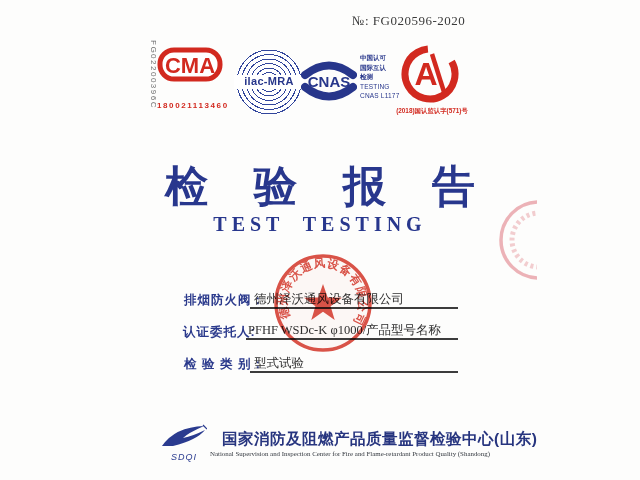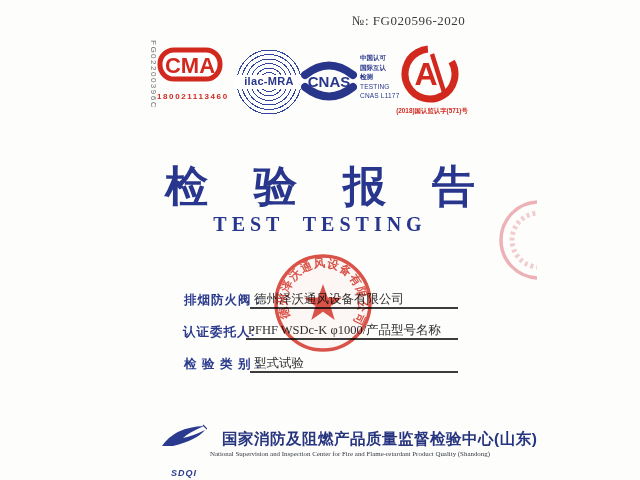--- a/index.html
+++ b/index.html
@@ -8,21 +8,21 @@
   .abs{position:absolute;}
 
   
   .report-no{left:352px;top:13px;font-family:"Liberation Serif",serif;font-size:13px;
              color:#3a3a3a;letter-spacing:.5px;}
   .side-code{left:158px;top:40px;transform:rotate(90deg);transform-origin:0 0;
              font-size:8px;color:#6d6d6d;letter-spacing:1.5px;white-space:nowrap;}
 
   
   .cma{left:157px;top:43px;width:76px;text-align:left;}
-  .cma-num{margin-top:3px;font-size:8px;font-weight:bold;color:#d2291f;letter-spacing:1.6px;}
+  .cma-num{margin-top:12px;font-size:8px;font-weight:bold;color:#d2291f;letter-spacing:1.6px;}
   .ilac{left:236px;top:49px;width:66px;height:66px;border-radius:50%;
         background:repeating-radial-gradient(circle at 50% 50%, #31459c 0 1px, #ffffff 1px 4.5px);}
   .ilac-band{position:absolute;left:-2px;right:-2px;top:26px;height:14px;background:#fff;
              display:flex;align-items:flex-start;justify-content:center;}
   .ilac-band span{font-size:11px;font-weight:bold;color:#27368b;letter-spacing:.3px;}
   .cnas-logo{left:301px;top:59px;}
   .cnas-caption{left:360px;top:53px;width:56px;color:#27368b;font-size:6.5px;
                 line-height:9.6px;font-weight:bold;}
   .cnas-caption .en{font-weight:normal;letter-spacing:.2px;}
   .cal{left:399px;top:44px;}
@@ -42,21 +42,21 @@
   .underline{height:1.5px;background:#3c3c3c;}
 
   
   .seal-main{left:260px;top:240px;mix-blend-mode:multiply;}
   .seal-edge{left:479px;top:180px;mix-blend-mode:multiply;opacity:.75;filter:blur(.3px);}
 
   
   .footer-cn{left:222px;top:429px;font-size:15.5px;font-weight:bold;color:#27357f;letter-spacing:.5px;}
   .footer-en{left:210px;top:450px;font-family:"Liberation Serif",serif;font-size:6.9px;color:#33383f;}
   .sdqi{left:160px;top:424px;width:48px;text-align:center;}
-  .sdqi-text{font-size:9px;font-weight:bold;font-style:italic;color:#2a3b8f;letter-spacing:1px;margin-top:16px;}
+  .sdqi-text{font-size:9px;font-weight:normal;font-style:italic;color:#2a3b8f;letter-spacing:1px;margin-top:0;}
 </style>
 </head>
 <body>
 
 <div class="stage">
 
   <div class="abs report-no">
     <span>№:</span>
     <span>FG020596-2020</span>
   </div>

